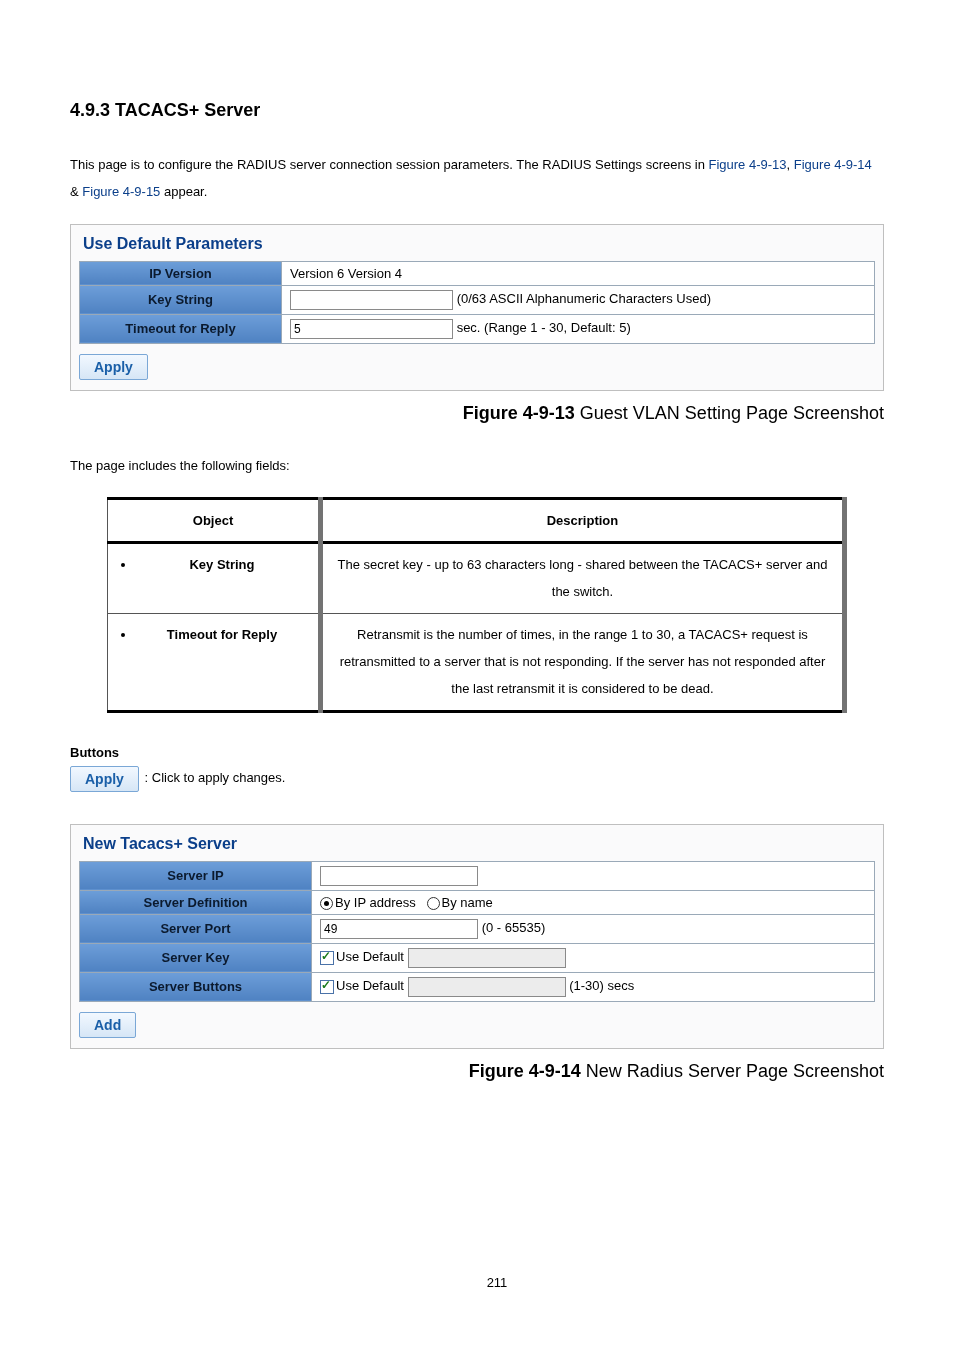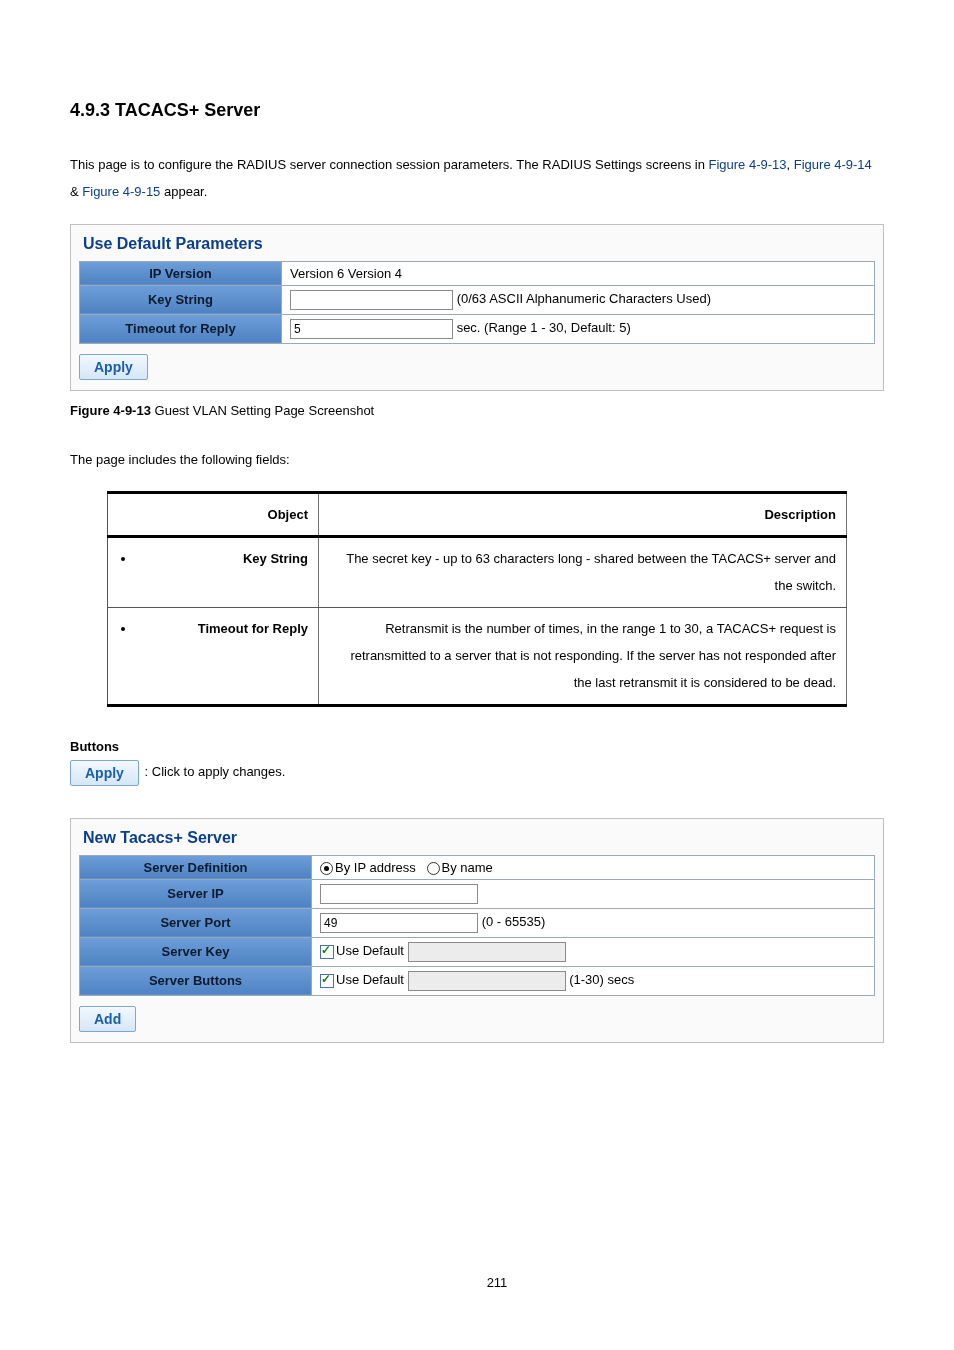--- a/index.html
+++ b/index.html
@@ -76,38 +76,38 @@
     border: 1px solid #7aa7d6;
     background: linear-gradient(#f2f8ff,#d6e6f6);
     color: #1a5fa8;
     font-weight: bold;
     font-size: 14px;
     padding: 4px 14px;
     margin-top: 10px;
     border-radius: 2px;
   }
   .fig-caption {
-    text-align: left;
-    font-size: 13px;
+    text-align: right;
+    font-size: 18px;
     margin: 12px 0 28px 0;
   }
   .fig-caption .bold { font-weight: bold; }
   table.desc {
     border-collapse: collapse;
     width: 740px;
     margin: 18px auto 32px auto;
   }
   table.desc th, table.desc td {
     border-left: 1px solid #555;
-    border-right: 1px solid #737373;
+    border-right: 5px solid #737373;
     border-bottom: 1px solid #555;
     padding: 7px 10px;
     font-size: 13px;
     vertical-align: top;
-    text-align: right;
+    text-align: center;
     line-height: 2.1;
   }
   table.desc thead tr {
     border-top: 3px solid #000;
     border-bottom: 3px solid #000;
   }
   table.desc thead th {
     font-weight: bold;
     background: #fff;
   }
@@ -228,32 +228,32 @@
   <div>
     <span class="btn-inline">Apply</span>
     <span>: Click to apply changes.</span>
   </div>
 
   <div class="panel" style="margin-top:32px">
     <div class="panel-title">New Tacacs+ Server</div>
     <table class="cfg">
       <tbody>
           <tr>
+        <th>Server IP</th>
+        <td><input class="text-input" style="width: 150px;" value=""></td>
+      </tr>
+      <tr>
         <th style="width:215px">Server Definition</th>
         <td>
           <span class="radio-dot"></span><span>By IP address</span>
           &nbsp;
           <span class="radio-empty"></span><span>By name</span>
         </td>
       </tr>
       <tr>
-        <th>Server IP</th>
-        <td><input class="text-input" style="width: 150px;" value=""></td>
-      </tr>
-      <tr>
         <th>Server Port</th>
         <td>
           <input class="text-input" style="width: 150px;" value="49">
           <span>(0 - 65535)</span>
         </td>
       </tr>
       <tr>
         <th>Server Key</th>
         <td>
           <span class="checkbox checked"></span><span>Use Default</span>
@@ -266,15 +266,18 @@
           <span class="checkbox checked"></span><span>Use Default</span>
           <input class="text-input" style="width: 150px; background: rgb(236, 236, 236);" disabled="" value="">
           <span>(1-30) secs</span>
         </td>
       </tr>
     </tbody>
       </table>
     <div class="btn-add">Add</div>
   </div>
 
+  <div class="fig-caption">
+    <span class="bold">Figure 4-9-14</span><span> New Radius Server Page Screenshot</span>
+  </div>
 
   <div class="page-num">211</div>
 </div>
 
 </body></html>

